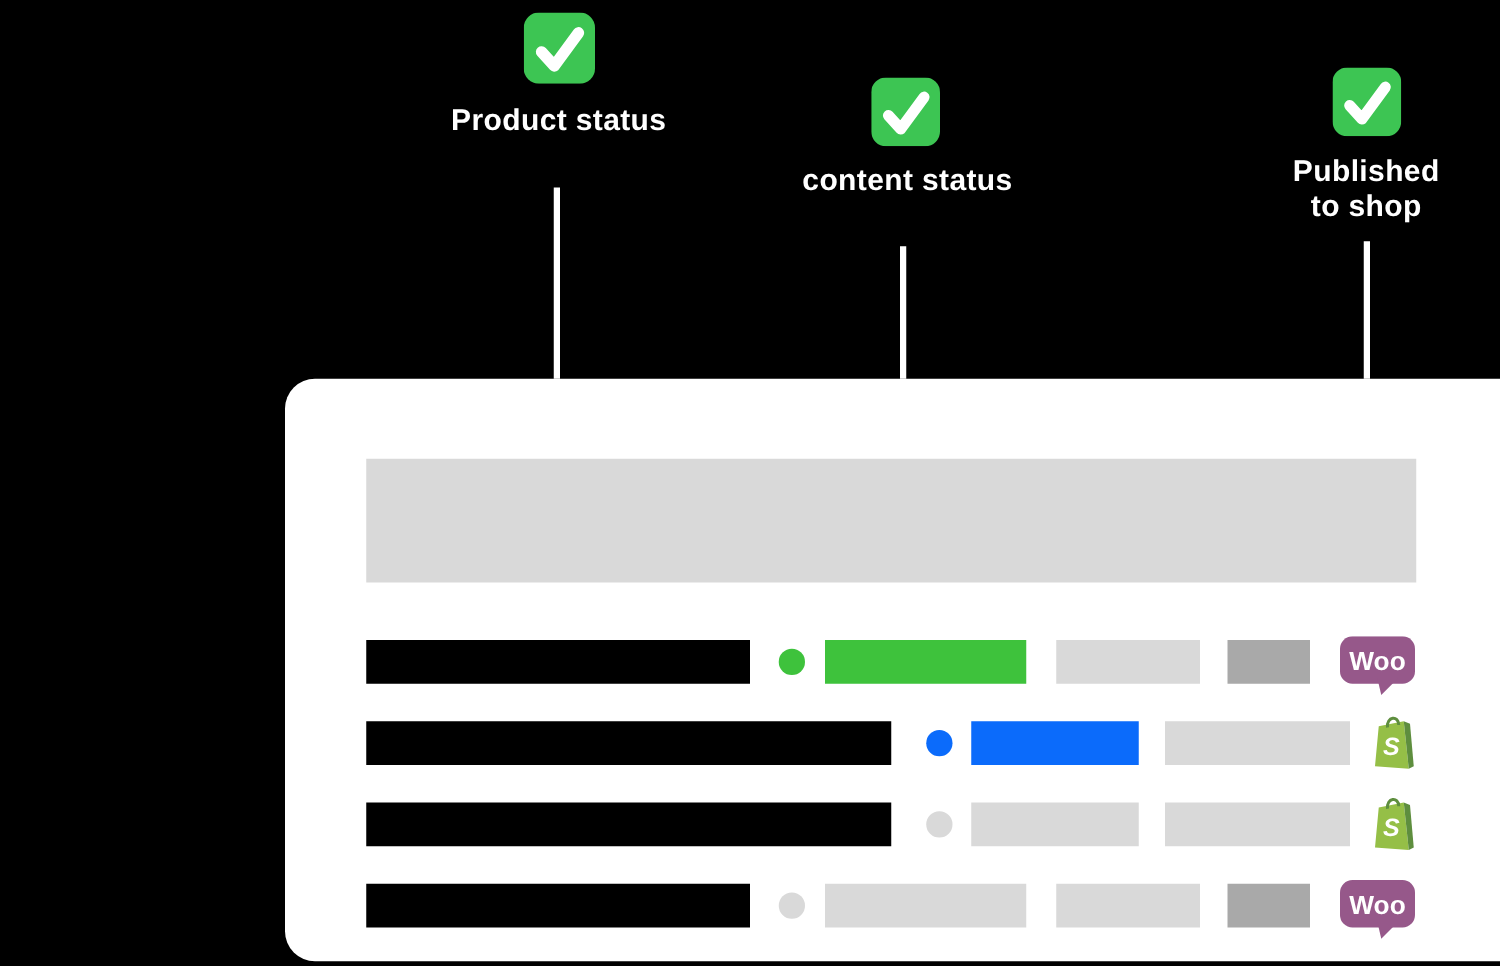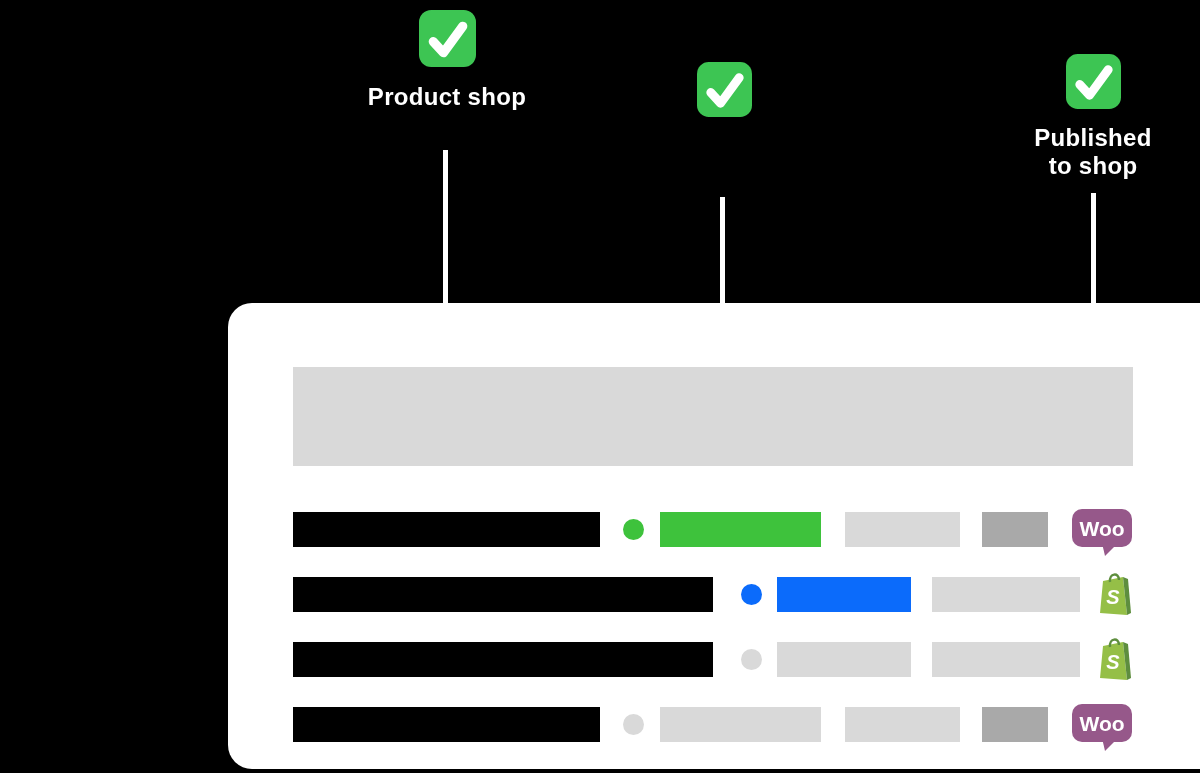--- a/index.html
+++ b/index.html
@@ -44,31 +44,32 @@
 </style>
 </head>
 <body style="background: rgb(0, 0, 0);">
 
 <div class="annotation">
   <svg class="check-badge" style="left:419px;top:10px" width="57" height="57" viewBox="0 0 56 56">
     <rect x="0" y="0" width="56" height="56" rx="12" fill="#3dc553"></rect>
     <polyline points="14,31 24,42 43,16" fill="none" stroke="#ffffff" stroke-width="9" stroke-linecap="round" stroke-linejoin="round"></polyline>
   </svg>
   <div class="annotation-label" style="left:327px;top:83px">
-    <div>Product shop</div>
+    <div>Product status</div>
   </div>
   <div class="connector" style="left:443px;top:150px;height:153px"></div>
 </div>
 
 <div class="annotation">
   <svg class="check-badge" style="left:697px;top:62px" width="55" height="55" viewBox="0 0 56 56">
     <rect x="0" y="0" width="56" height="56" rx="12" fill="#3dc553"></rect>
     <polyline points="14,31 24,42 43,16" fill="none" stroke="#ffffff" stroke-width="9" stroke-linecap="round" stroke-linejoin="round"></polyline>
   </svg>
   <div class="annotation-label" style="left:606px;top:131px">
+    <div>content status</div>
   </div>
   <div class="connector" style="left:720px;top:197px;height:106px"></div>
 </div>
 
 <div class="annotation">
   <svg class="check-badge" style="left:1066px;top:54px" width="55" height="55" viewBox="0 0 56 56">
     <rect x="0" y="0" width="56" height="56" rx="12" fill="#3dc553"></rect>
     <polyline points="14,31 24,42 43,16" fill="none" stroke="#ffffff" stroke-width="9" stroke-linecap="round" stroke-linejoin="round"></polyline>
   </svg>
   <div class="annotation-label" style="left:973px;top:124px">

